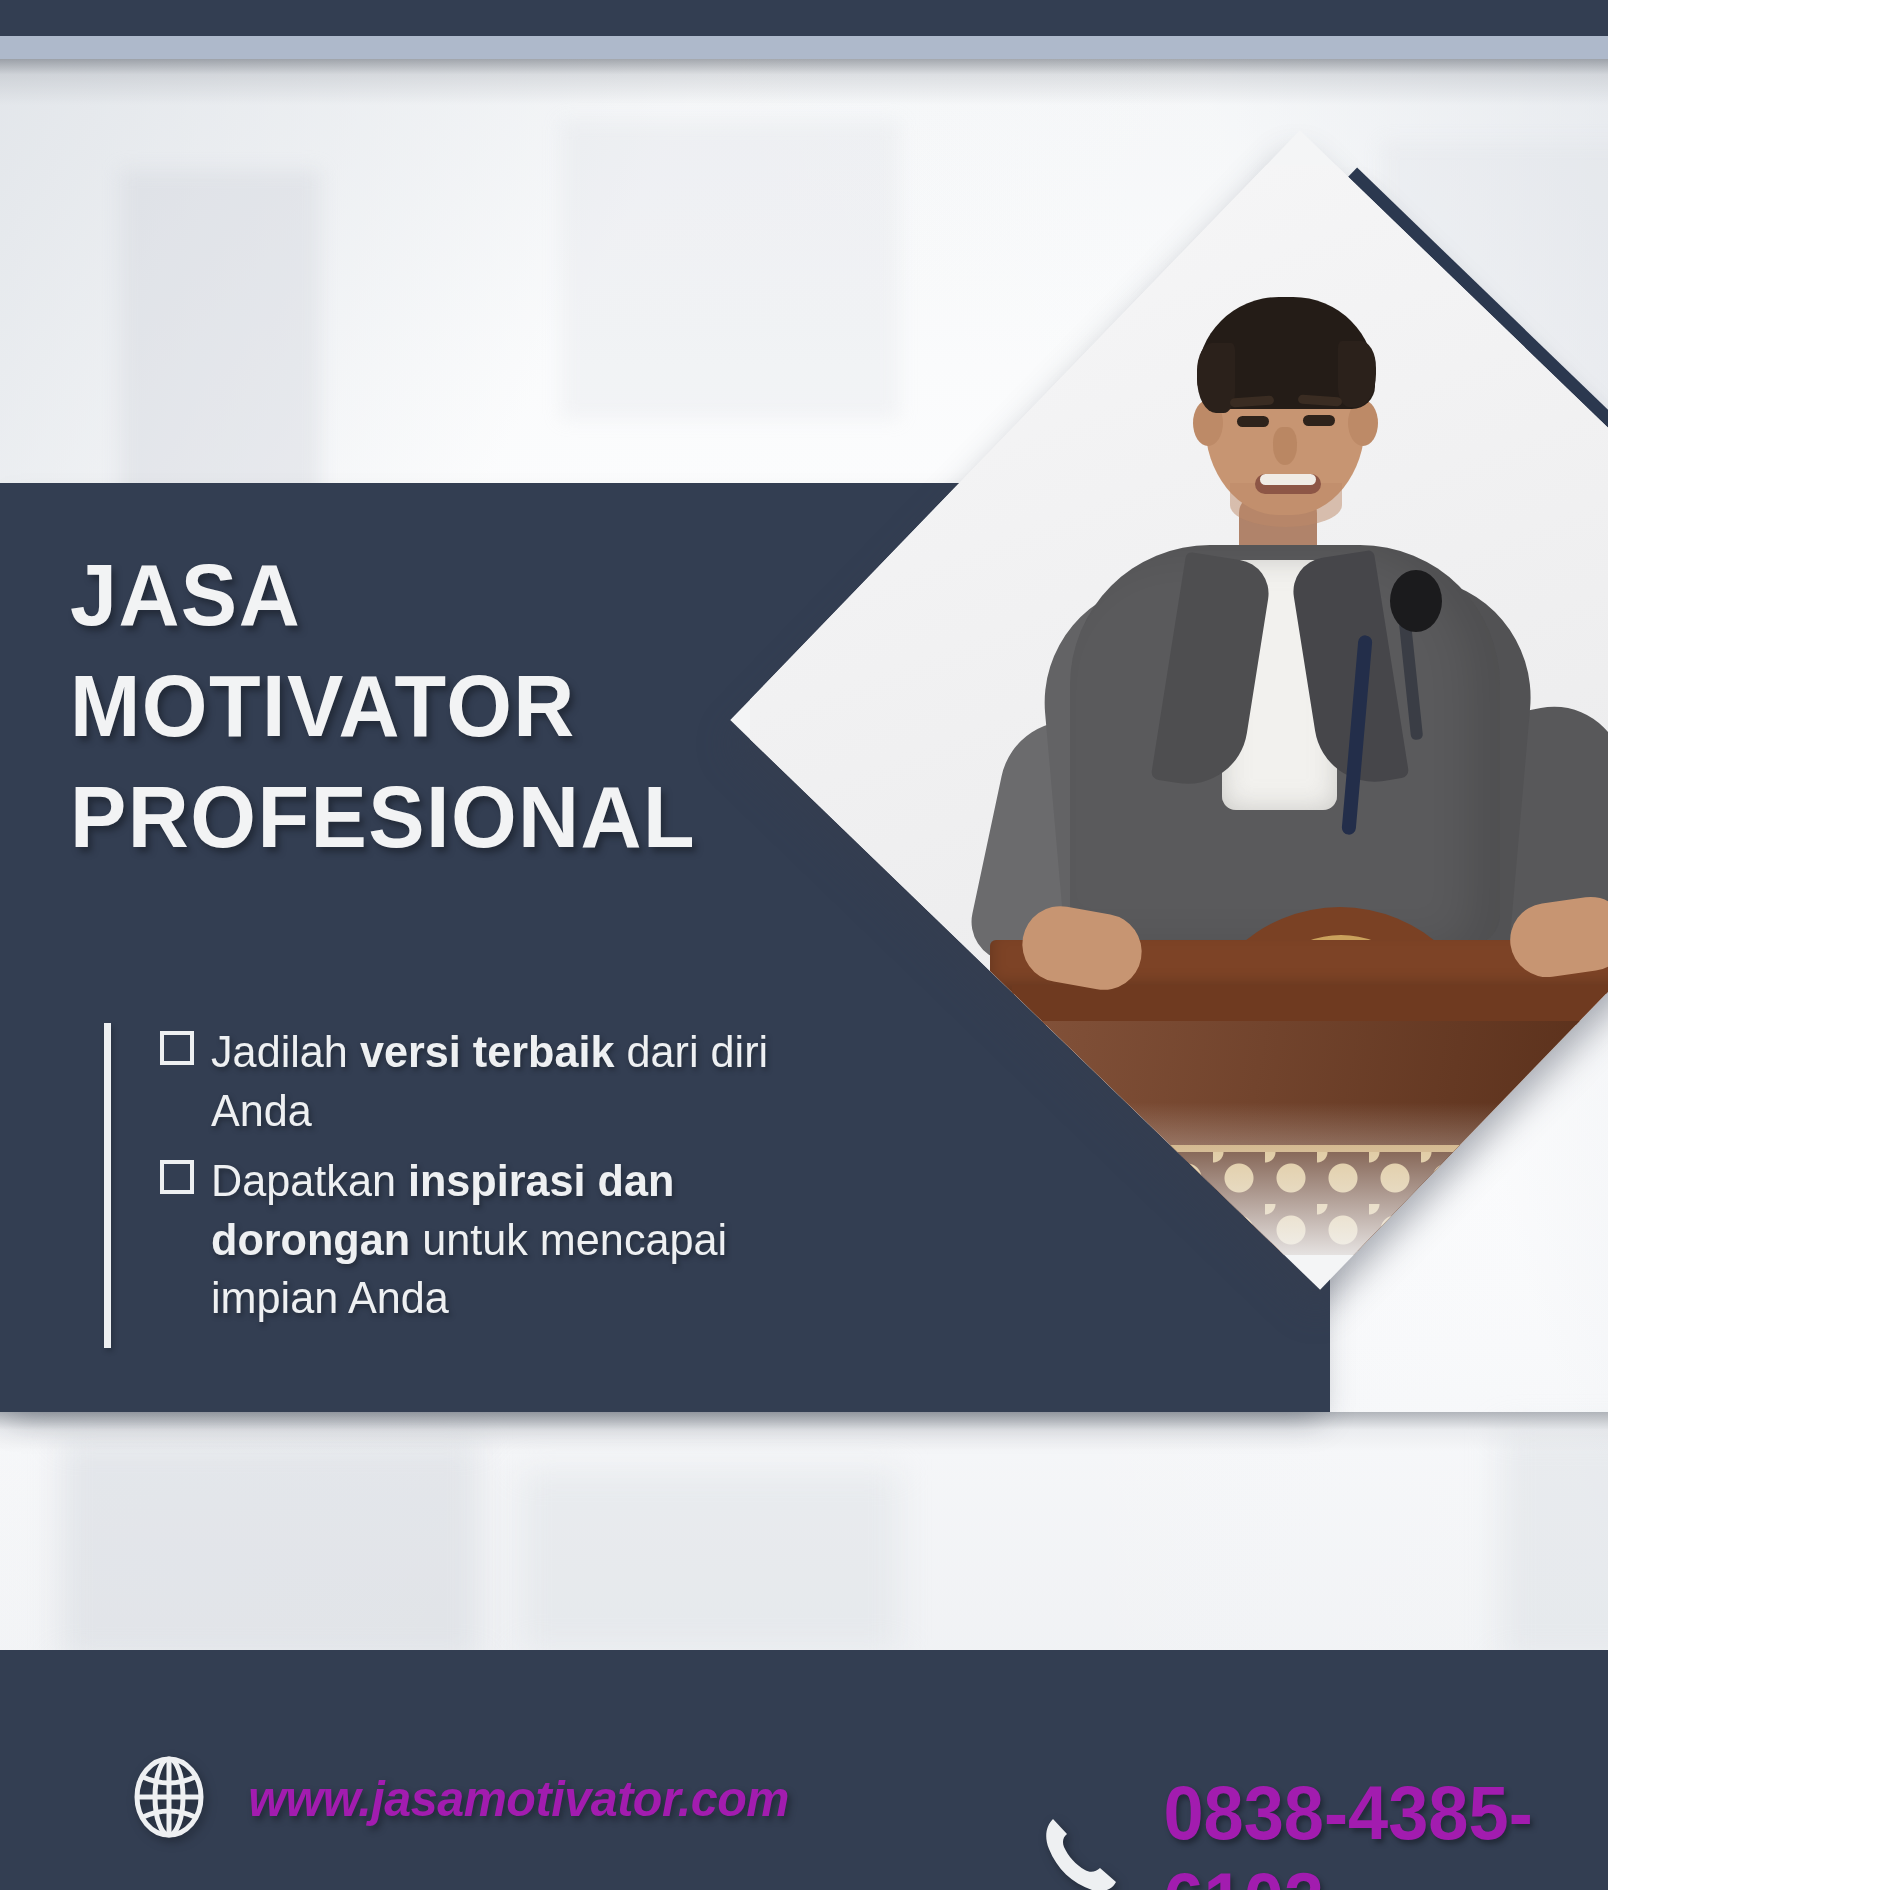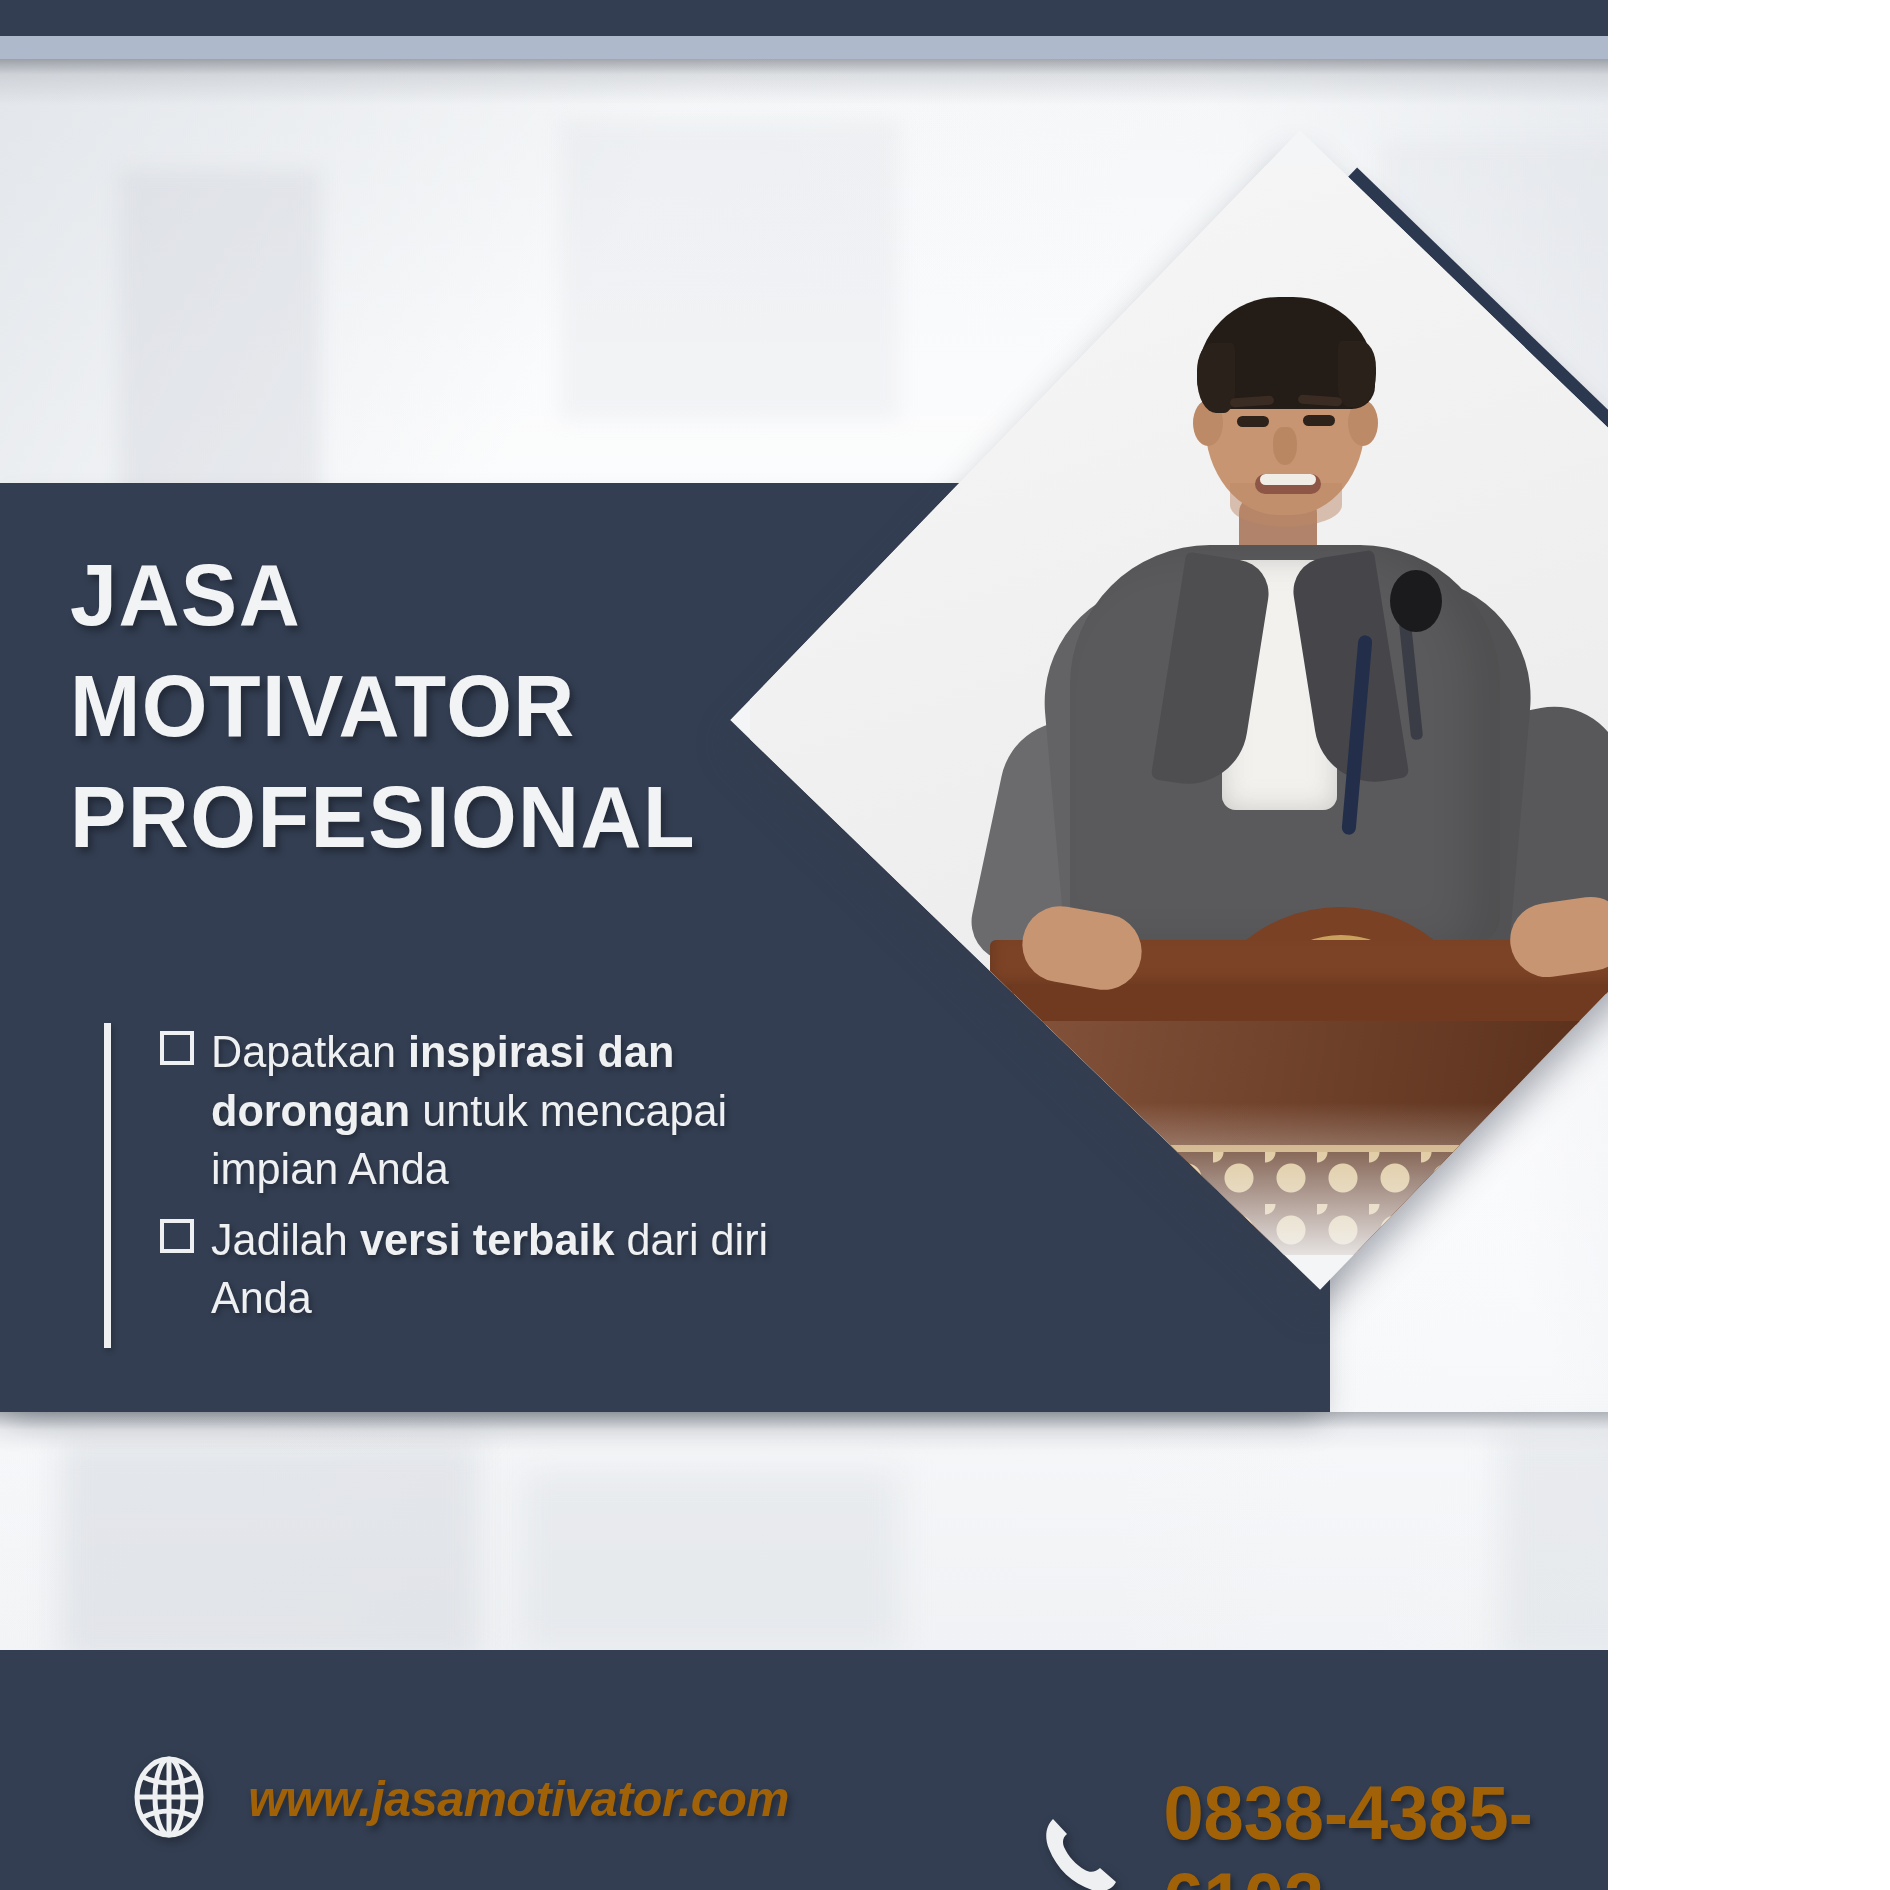--- a/index.html
+++ b/index.html
@@ -132,21 +132,21 @@
       radial-gradient(circle at 26px 26px, #d9bc85 14px, transparent 15px),
       radial-gradient(circle at 0 0, #d9bc85 10px, transparent 11px);
     background-size:52px 52px,52px 52px;border:7px solid #caa66f;}
 
   
   .photo-fade{position:absolute;left:0;top:0;width:1120px;height:1090px;
     background:linear-gradient(180deg,rgba(244,245,246,0) 86%,rgba(244,245,246,.9) 100%);}
 
   
   .footer{position:absolute;left:0;top:1650px;width:1890px;height:240px;background:#333e52;z-index:40;}
-  .foot-item{position:absolute;display:flex;align-items:center;color:#a16207;
+  .foot-item{position:absolute;display:flex;align-items:center;color:#a21caf;
     text-shadow:3px 4px 6px rgba(18,23,32,.5);}
   .foot-web{left:132px;top:1755px;z-index:45;}
   .foot-tel{left:1040px;top:1769px;z-index:45;align-items:center;}
   .foot-web .txt{font-size:50px;font-weight:bold;font-style:italic;letter-spacing:-.5px;margin-left:34px;transform:scaleX(.97);}
   .foot-tel .txt{font-size:76px;font-weight:bold;letter-spacing:0px;margin-left:34px;transform:scaleX(.95);}
   .ico{flex:0 0 auto;display:block;filter:drop-shadow(3px 4px 5px rgba(18,23,32,.5));}
 </style>
 </head>
 <body>
 
@@ -176,30 +176,30 @@
   <div class="bullets">
     <div class="bullet-rule"></div>
     <div class="bullet-list">
 
       <div class="bullet">
         <span class="chk">
           <svg width="40" height="40" viewBox="0 0 40 40">
             <rect x="5" y="5" width="30" height="30" fill="none" stroke="#eef0f2" stroke-width="4"></rect>
           </svg>
         </span>
-        <span class="bl-text"><span>Dapatkan </span><b>inspirasi dan dorongan</b><span> untuk mencapai impian Anda</span></span>
+        <span class="bl-text"><span>Jadilah </span><b>versi terbaik</b><span> dari diri Anda</span></span>
       </div>
 
       <div class="bullet">
         <span class="chk">
           <svg width="40" height="40" viewBox="0 0 40 40">
             <rect x="5" y="5" width="30" height="30" fill="none" stroke="#eef0f2" stroke-width="4"></rect>
           </svg>
         </span>
-        <span class="bl-text"><span>Jadilah </span><b>versi terbaik</b><span> dari diri Anda</span></span>
+        <span class="bl-text"><span>Dapatkan </span><b>inspirasi dan dorongan</b><span> untuk mencapai impian Anda</span></span>
       </div>
 
     </div>
   </div>
 
   <div class="dia dia-blue"></div>
   <div class="dia dia-navy"></div>
   <div class="dia dia-blue2"></div>
 
   <div class="dia dia-white">

